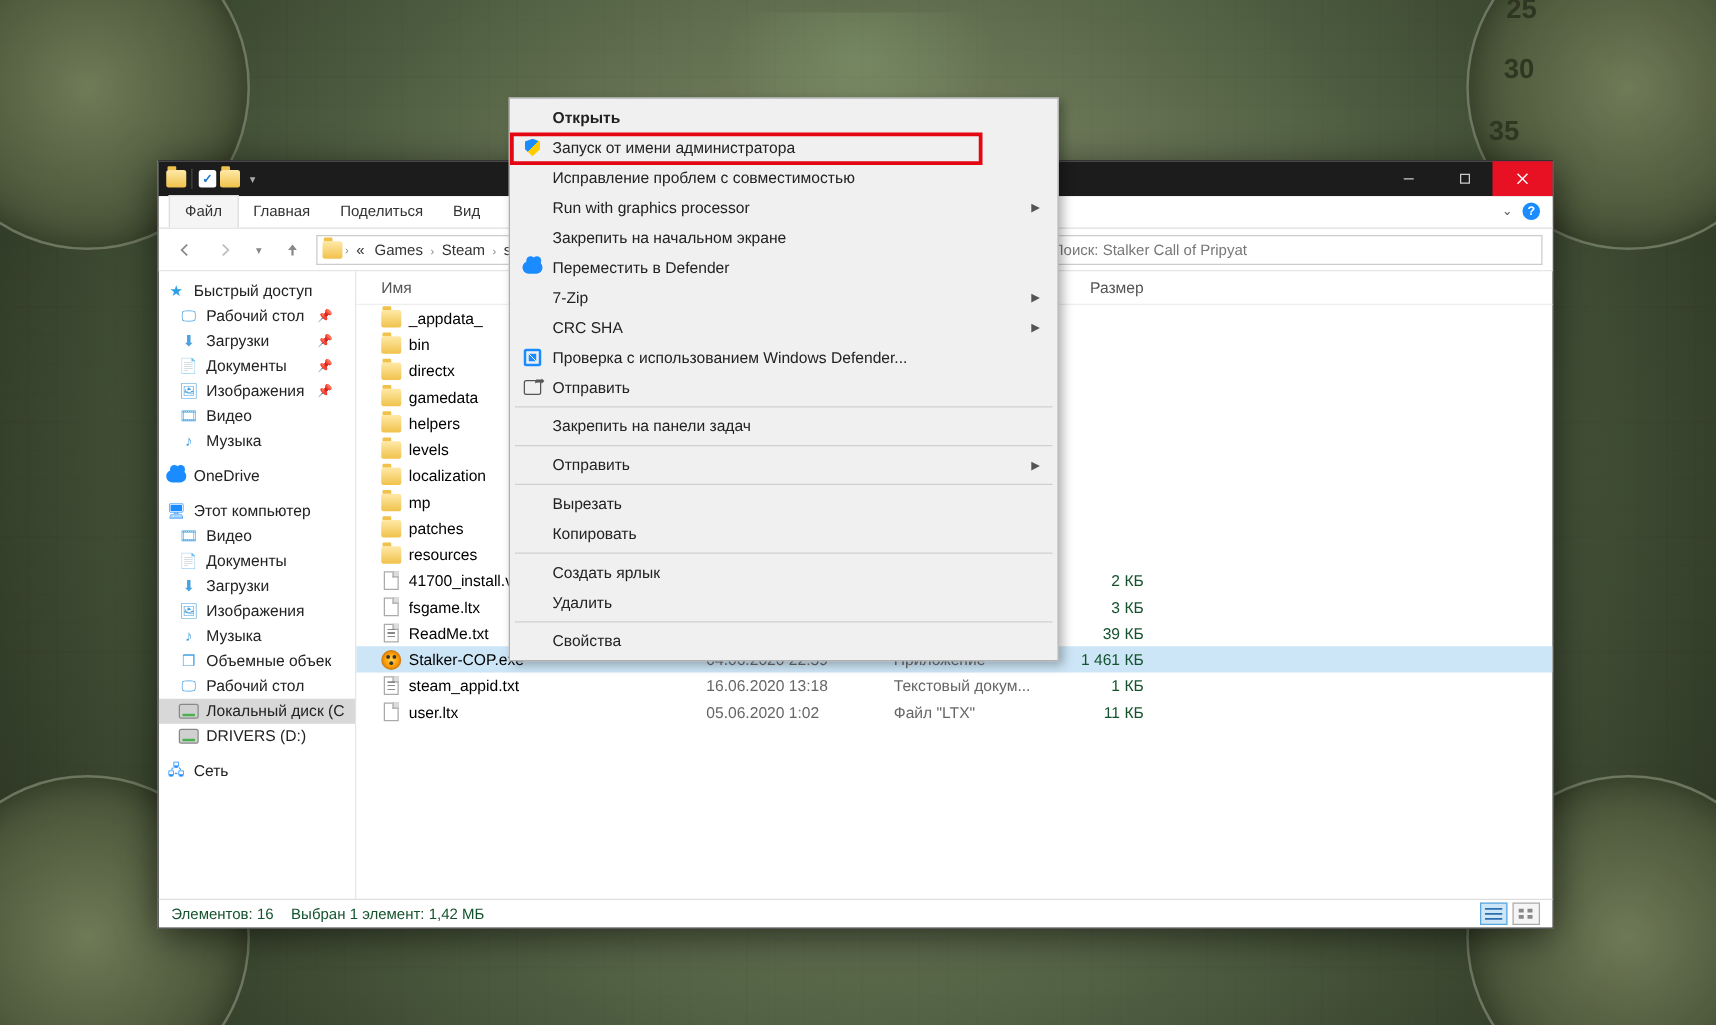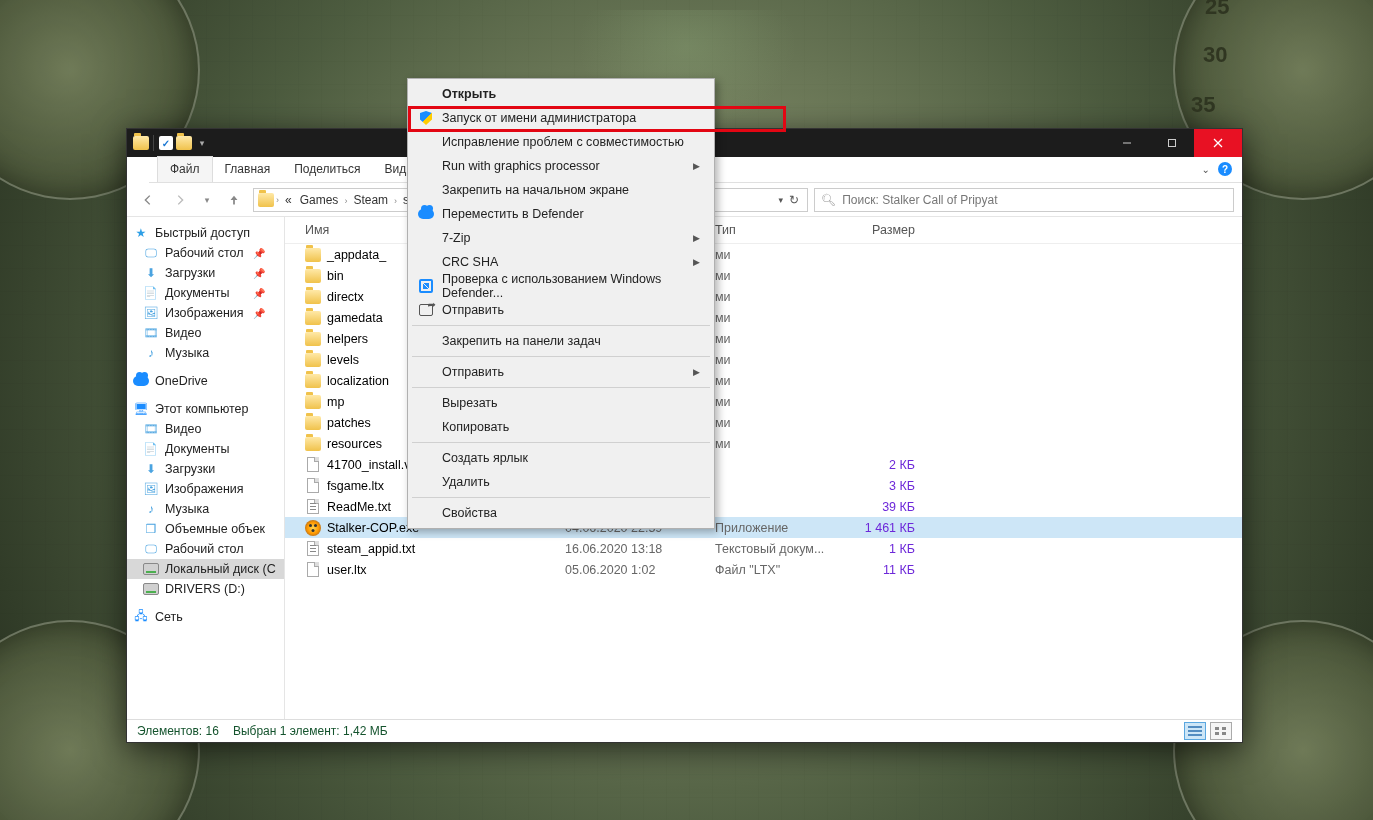--- a/index.html
+++ b/index.html
@@ -25,21 +25,21 @@
 .folder-ico { width:16px; height:14px; background:linear-gradient(#ffe9a8,#f0c24b); border-radius:2px; position:relative; }
 .folder-ico::before { content:""; position:absolute; top:-3px; left:1px; width:7px; height:3px; background:#f0c24b; border-radius:1px 1px 0 0; }
 .qat-sep { width:1px; height:16px; background:#444; margin:0 2px; }
 .check { width:14px; height:14px; background:#fff; border-radius:2px; display:flex; align-items:center; justify-content:center; color:#1976d2; font-size:10px; font-weight:bold; }
 .title-flex { flex:1; }
 .winbtns { display:flex; }
 .winbtn { width:45px; height:28px; display:flex; align-items:center; justify-content:center; color:#ccc; font-size:11px; }
 .winbtn.close { background:#e81123; color:#fff; width:48px; }
 .winbtn svg { width:10px; height:10px; }
 
-.ribbonbar { height:26px; background:#fff; border-bottom:1px solid #e0e0e0; display:flex; align-items:flex-end; padding-left:8px; position:relative;margin-left:22px; }
+.ribbonbar { height:26px; background:#fff; border-bottom:1px solid #e0e0e0; display:flex; align-items:flex-end; padding-left:8px; position:relative; }
 .ribtab { padding:5px 12px 6px; font-size:12px; color:#333; cursor:default; }
 .ribtab.file { background:#f5f5f5; border:1px solid #ddd; border-bottom:none; }
 .rib-help { position:absolute; right:10px; top:5px; display:flex; gap:8px; align-items:center; color:#555; font-size:12px; }
 .help-circ { width:14px; height:14px; border-radius:50%; background:#1a8cff; color:#fff; display:flex; align-items:center; justify-content:center; font-size:10px; font-weight:bold; }
 
 .addrbar { height:34px; background:#fff; display:flex; align-items:center; padding:4px 8px; gap:6px; border-bottom:1px solid #e5e5e5; }
 .navbtn { width:26px; height:26px; border-radius:3px; display:flex; align-items:center; justify-content:center; color:#888; }
 .navbtn svg { width:14px; height:14px; }
 .addr { flex:1; height:24px; border:1px solid #ccc; display:flex; align-items:center; padding:0 4px; font-size:12px; background:#fff; }
 .addr .crumb { padding:0 4px; color:#333; }
@@ -71,28 +71,28 @@
 .frow.sel { background:#cde6f7; }
 .fico { width:16px; height:16px; margin-right:6px; display:flex; align-items:center; justify-content:center; }
 .file-ico { width:12px; height:15px; background:#fff; border:1px solid #aaa; position:relative; }
 .file-ico::before { content:""; position:absolute; top:-1px; right:-1px; width:4px; height:4px; background:#ddd; border-left:1px solid #aaa; border-bottom:1px solid #aaa; }
 .txt-lines::after { content:""; position:absolute; top:3px; left:2px; right:2px; height:7px; background:repeating-linear-gradient(#888 0 1px, transparent 1px 3px); }
 .exe-ico { width:16px; height:16px; border-radius:50%; background:radial-gradient(circle,#ffd54f 0%, #ff9800 50%, #6d4c41 100%); position:relative; }
 .exe-ico::before,.exe-ico::after { content:""; position:absolute; background:#333; }
 .exe-ico::before { left:4px; top:4px; width:3px; height:3px; border-radius:50%; box-shadow:5px 0 #333, 2.5px 5px #333; }
 .fdate { color:#666; }
 .ftype { color:#666; }
-.fsize { color:#6d28d9; }
+.fsize { color:#14532d; }
 
 .status { height:23px; border-top:1px solid #ddd; display:flex; align-items:center; padding:0 10px; font-size:12px; color:#14532d; gap:14px; }
 .status-right { margin-left:auto; display:flex; gap:4px; }
 .viewbtn { width:22px; height:18px; border:1px solid #aaa; background:#f5f5f5; display:flex; align-items:center; justify-content:center; }
 .viewbtn.active { background:#cde6f7; border-color:#5aa7e0; }
 
-.ctx { position:absolute; left:407px; top:78px; width:308px; background:#f0f0f0; border:1px solid #b0b0b0; box-shadow:3px 3px 8px rgba(0,0,0,0.3); padding:3px 2px; font-size:12.5px; }
+.ctx { position:absolute; left:407px; top:78px; width:440px; background:#f0f0f0; border:1px solid #b0b0b0; box-shadow:3px 3px 8px rgba(0,0,0,0.3); padding:3px 2px; font-size:12.5px; }
 .ctx-item { display:flex; align-items:center; height:24px; padding:0 28px 0 32px; position:relative; color:#222; }
 .ctx-item.bold { font-weight:600; }
 .ctx-item .arrow { position:absolute; right:12px; font-size:9px; color:#555; }
 .ctx-sep { height:1px; background:#d0d0d0; margin:3px 2px; }
 .ctx-ico { position:absolute; left:8px; width:16px; height:16px; display:flex; align-items:center; justify-content:center; }
 .shield { width:12px; height:14px; background:linear-gradient(135deg,#1a8cff 50%, #ffcc00 50%); clip-path:polygon(50% 0,100% 15%,100% 60%,50% 100%,0 60%,0 15%); }
 .cloud { width:16px; height:10px; background:#1a8cff; border-radius:8px; position:relative; }
 .cloud::before { content:""; position:absolute; top:-4px; left:3px; width:7px; height:7px; background:#1a8cff; border-radius:50%; box-shadow:5px 0 #1a8cff; }
 .wdef { width:14px; height:14px; border:2px solid #1a8cff; border-radius:2px; position:relative; }
 .wdef::after { content:""; position:absolute; inset:2px; background:linear-gradient(45deg,#1a8cff 48%, transparent 48% 52%, #1a8cff 52%); }

